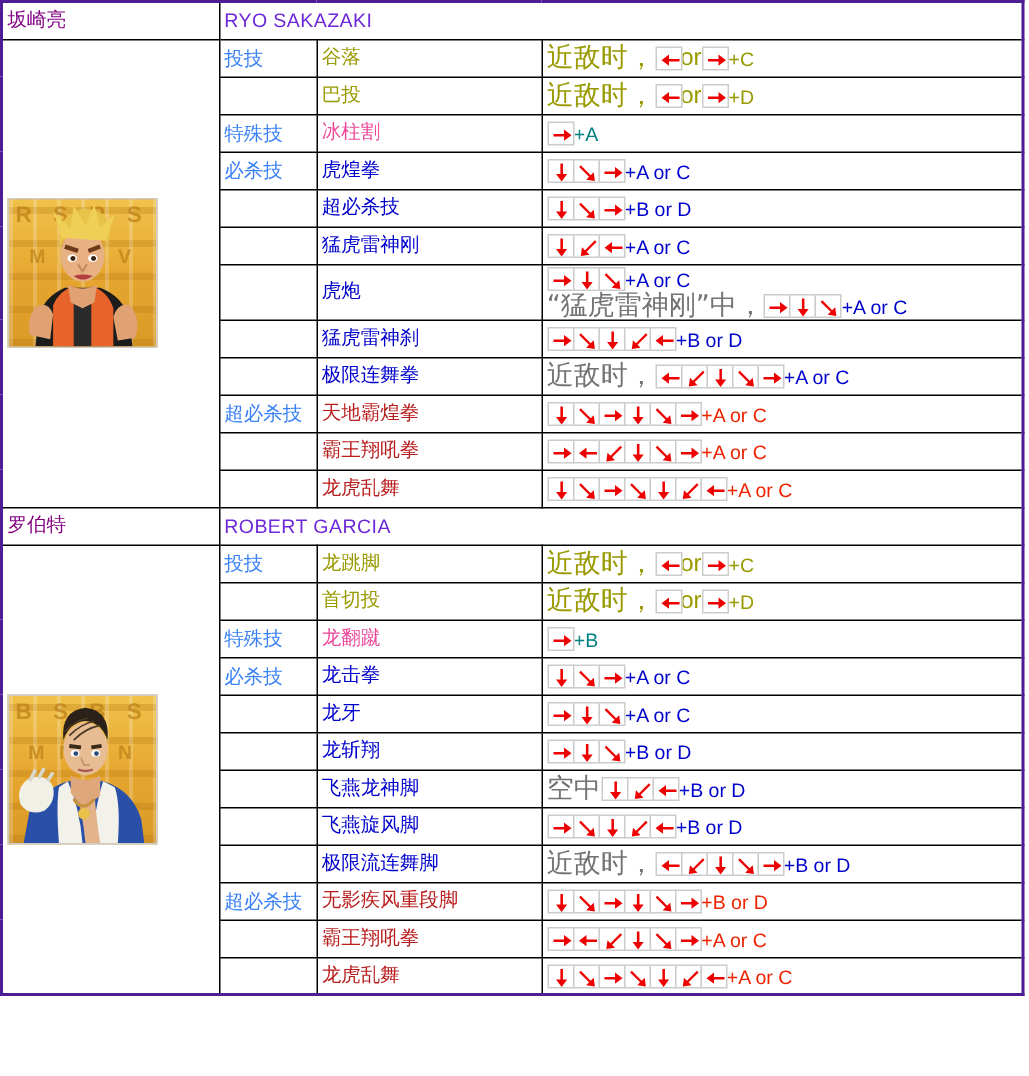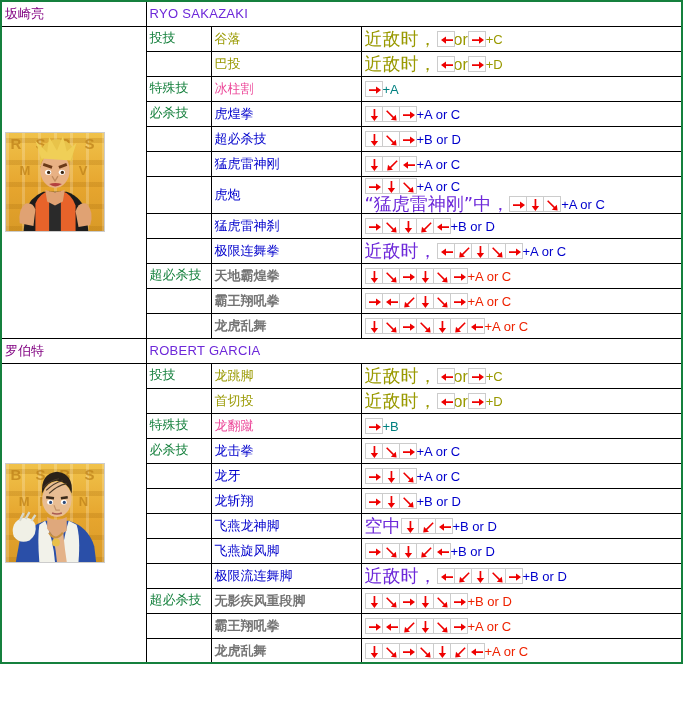--- a/index.html
+++ b/index.html
@@ -7,21 +7,21 @@
     margin: 0; padding: 0;
     background: #ffffff;
     font-family: "Liberation Sans", "DejaVu Sans", sans-serif;
   }
   body { width: 686px; height: 717px; overflow: hidden; }
 
   table.movelist {
     border-collapse: collapse;
     width: 681px;
     table-layout: fixed;
-    border: 2px solid #15803d;
+    border: 2px solid #4c1d95;
   }
   table.movelist td {
     border: 1px solid #000;
     padding: 1px 3px;
     vertical-align: middle;
     font-size: 13px;
     line-height: 15px;
     height: 25px;
   }
 
@@ -45,39 +45,39 @@
     letter-spacing: .3px;
     padding-left: 5px;
     height: 28px;
   }
   .portrait-cell {
     vertical-align: bottom;
     padding: 0 0 4px 6px;
     border-right: 2px solid #000;
   }
   .cat {
-    color: #15803d;
-    font-family: Liberation Mono, monospace;
+    color: #3b82f6;
+    font-family: Liberation Serif, serif;
     font-size: 13px;
     white-space: nowrap;
   }
   .mv { font-family: "DejaVu Sans", sans-serif; font-size: 13px; white-space: nowrap; }
   .mv.throw   { color: #999900; }
   .mv.special { color: #ec4899; }
   .mv.desper  { color: #0000cc; margin-top: 40px; }
-  .mv.super   { color: #737373; font-weight: bold; }
+  .mv.super   { color: #b91c1c; }
 
   .cmd { white-space: nowrap; font-size: 13px; }
   .cmd .pre {
     font-family: "DejaVu Sans", sans-serif;
     font-size: 18px;
     vertical-align: middle;
   }
   .cmd .pre.olive { color: #999900; }
-  .cmd .pre.blue  { color: #6d28d9; }
+  .cmd .pre.blue  { color: #737373; }
   .cmd .suf {
     font-size: 13px;
     vertical-align: bottom;
     padding-left: 1px;
     font-family: "Liberation Sans", sans-serif;
   }
   .cmd .suf.blue { color: #0000cc; }
   .cmd .suf.red  { color: #ee2200; }
   .cmd .suf.teal { color: #008080; }
   .cmd .suf.olive{ color: #999900; }

